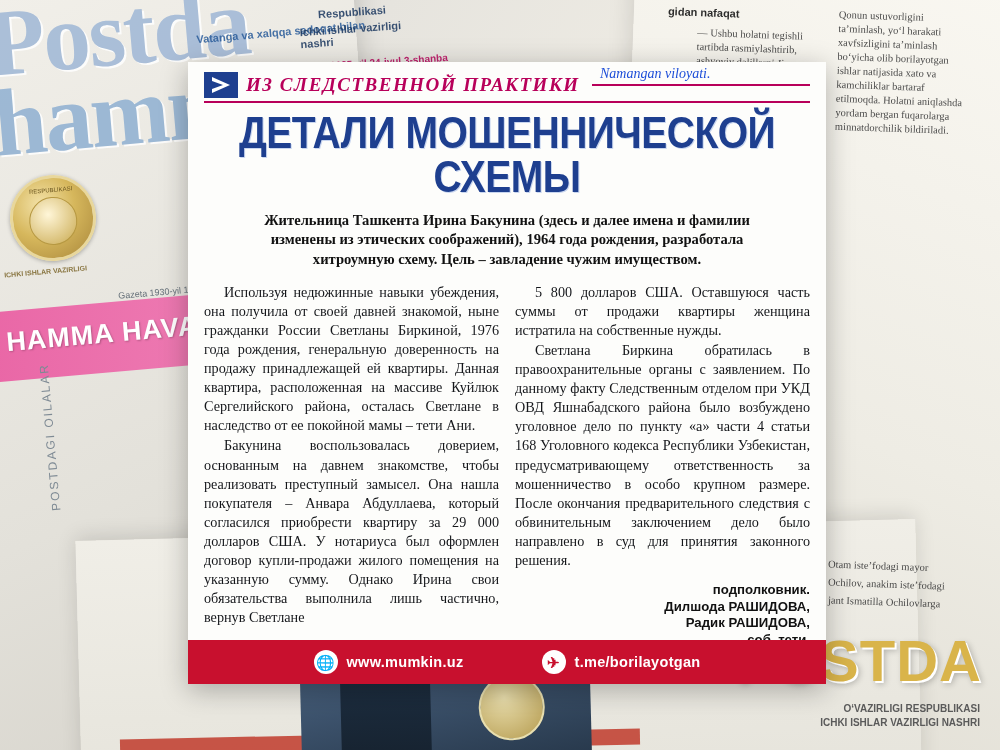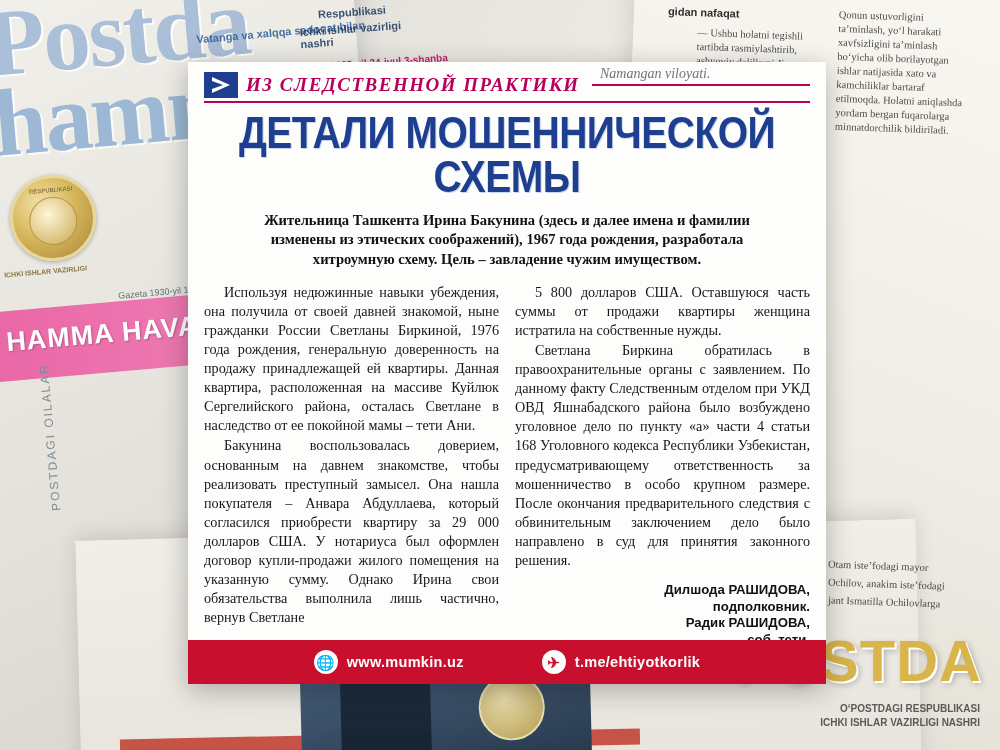--- a/index.html
+++ b/index.html
@@ -354,21 +354,21 @@
     font-weight: bold;
     line-height: 1;
   }
   .namangan {
     position: absolute;
     left: 600px;
     top: 66px;
     font-family: "Liberation Serif", serif;
     font-style: italic;
     font-size: 14px;
-    color: #737373;
+    color: #1d4ed8;
     z-index: 5;
   }
 </style>
 </head>
 <body>
 
 <div id="stage">
 
   <div class="bg-layer">
     <div class="bg-paper-left"></div>
@@ -406,21 +406,21 @@
     <div class="fake-col tilt" style="left:828px; top:596px; width:150px;">jant Ismatilla Ochilovlarga</div>
 
     <div class="bottom-strip"></div>
     <div class="photo-block">
       <div class="photo-figure"></div>
       <div class="photo-face"></div>
       <div class="photo-badge"></div>
     </div>
 
     <div class="logo-postda">POSTDA</div>
-    <div class="logo-sub1">O‘POSTDAGI RESPUBLIKASI</div>
+    <div class="logo-sub1">O‘VAZIRLIGI RESPUBLIKASI</div>
     <div class="logo-sub2">ICHKI ISHLAR VAZIRLIGI NASHRI</div>
   </div>
 
   <div class="namangan">Namangan viloyati.</div>
 
   <div class="article">
 
     <div class="rubric">
       <span class="rubric-mark">
         <svg width="34" height="26" viewBox="0 0 34 26">
@@ -428,44 +428,44 @@
           <polygon points="8,5 26,13 8,21" fill="#ffffff"></polygon>
           <polygon points="8,9 19,13 8,17" fill="#1e3f8f"></polygon>
         </svg>
       </span>
       <span class="rubric-title">ИЗ СЛЕДСТВЕННОЙ ПРАКТИКИ</span>
       <span class="rubric-rule"></span>
     </div>
 
     <h1 class="headline">ДЕТАЛИ МОШЕННИЧЕСКОЙ СХЕМЫ</h1>
 
-    <div class="lead">Жительница Ташкента Ирина Бакунина (здесь и далее имена и фамилии изменены из этических соображений), 1967 года рождения, разработала хитроумную схему. Цель – завладение чужим имуществом.</div>
+    <div class="lead">Жительница Ташкента Ирина Бакунина (здесь и далее имена и фамилии изменены из этических соображений), 1964 года рождения, разработала хитроумную схему. Цель – завладение чужим имуществом.</div>
 
     <div class="cols">
       <div class="col">
         <p>Используя недюжинные навыки убеждения, она получила от своей давней знакомой, ныне гражданки России Светланы Биркиной, 1976 года рождения, генеральную доверенность на продажу принадлежащей ей квартиры. Данная квартира, расположенная на массиве Куйлюк Сергелийского района, осталась Светлане в наследство от ее покойной мамы – тети Ани.</p>
         <p>Бакунина воспользовалась доверием, основанным на давнем знакомстве, чтобы реализовать преступный замысел. Она нашла покупателя – Анвара Абдуллаева, который согласился приобрести квартиру за 29 000 долларов США. У нотариуса был оформлен договор купли-продажи жилого помещения на указанную сумму. Однако Ирина свои обязательства выполнила лишь частично, вернув Светлане</p>
       </div>
       <div class="col">
         <p>5 800 долларов США. Оставшуюся часть суммы от продажи квартиры женщина истратила на собственные нужды.</p>
         <p>Светлана Биркина обратилась в правоохранительные органы с заявлением. По данному факту Следственным отделом при УКД ОВД Яшнабадского района было возбуждено уголовное дело по пункту «а» части 4 статьи 168 Уголовного кодекса Республики Узбекистан, предусматривающему ответственность за мошенничество в особо крупном размере. После окончания предварительного следствия с обвинительным заключением дело было направлено в суд для принятия законного решения.</p>
         <div class="sign">
+          <div>подполковник.</div>
           <div>Дилшода РАШИДОВА,</div>
-          <div>подполковник.</div>
           <div>Радик РАШИДОВА,</div>
           <div>соб. тети.</div>
         </div>
       </div>
     </div>
 
     <div class="footer-bar">
       <div class="footer-item">
         <span class="circ-icon">🌐</span>
         <span>www.mumkin.uz</span>
       </div>
       <div class="footer-item">
         <span class="circ-icon">✈</span>
-        <span>t.me/ehtiyotkorlik</span>
+        <span>t.me/borilayotgan</span>
       </div>
     </div>
 
   </div>
 </div>
 
 </body></html>

